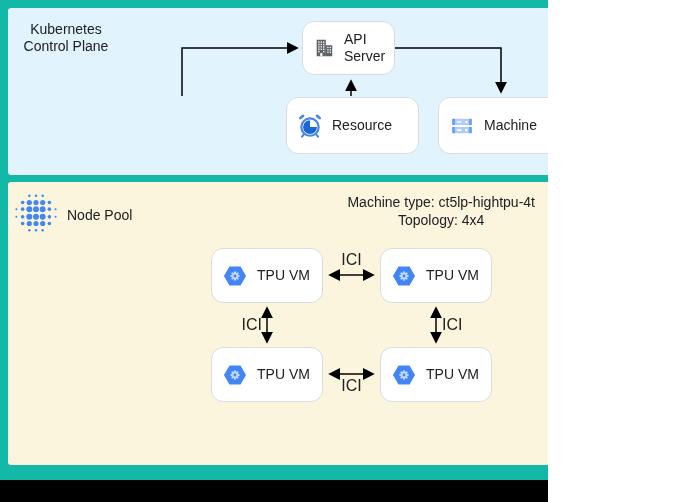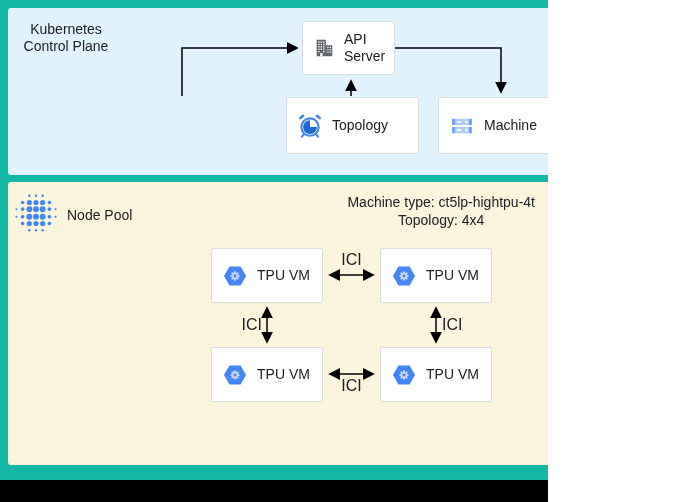--- a/index.html
+++ b/index.html
@@ -5,21 +5,21 @@
   html,body{margin:0;padding:0;background:#fff;}
   .canvas{
     position:relative;width:548px;height:502px;background:#14b8a6;
     font-family:"Liberation Sans",sans-serif;color:#202124;overflow:hidden;
   }
   .panel{position:absolute;border-radius:3px;}
   .panel-blue{left:8px;top:8px;width:674px;height:167px;background:#e1f3fd;}
   .panel-yellow{left:8px;top:182px;width:674px;height:283px;background:#fcf5dd;}
   .bottom-bar{position:absolute;left:0;top:480px;width:685px;height:22px;background:#000;}
   .box{
-    position:absolute;background:#fff;border:1px solid #dadce0;border-radius:2px;
+    position:absolute;background:#fff;border:1px solid #dadce0;border-radius:12px;
     display:flex;align-items:center;gap:9px;padding:0 10px;box-sizing:border-box;
     font-size:14px;line-height:17px;color:#202124;
   }
   .box .icon{flex:0 0 auto;display:flex;align-items:center;}
   .box-api{left:302px;top:21px;width:93px;height:54px;}
   .box-rc{left:115px;top:97px;width:135px;height:57px;}
   .box-sched{left:286px;top:97px;width:133px;height:57px;}
   .box-storage{left:438px;top:97px;width:125px;height:57px;}
   .box-tpu{width:112px;height:55px;}
   .tpu-tl{left:211px;top:248px;}
@@ -106,21 +106,21 @@
     <span class="icon">
       <svg width="26" height="26" viewBox="0 0 24 24">
         <line x1="5.6" y1="2.6" x2="3.1" y2="4.7" stroke="#4285f4" stroke-width="2.4" stroke-linecap="round"></line>
         <line x1="18.4" y1="2.6" x2="20.9" y2="4.7" stroke="#4285f4" stroke-width="2.4" stroke-linecap="round"></line>
         <line x1="6" y1="20.2" x2="4.6" y2="21.8" stroke="#4285f4" stroke-width="2" stroke-linecap="round"></line>
         <line x1="18" y1="20.2" x2="19.4" y2="21.8" stroke="#4285f4" stroke-width="2" stroke-linecap="round"></line>
         <circle cx="12" cy="13" r="8" fill="#ffffff" stroke="#4285f4" stroke-width="2"></circle>
         <path d="M12 13 L12 6.6 A6.4 6.4 0 1 0 18.4 13 Z" fill="#1967d2"></path>
       </svg>
     </span>
-    <span class="label">Topology</span>
+    <span class="label">Resource</span>
   </div>
 
   <div class="box box-storage">
     <span class="icon">
       <svg width="26" height="26" viewBox="0 0 24 24">
         <rect x="3" y="5.4" width="18" height="5.7" rx="0.6" fill="#aecbfa"></rect>
         <rect x="3" y="5.4" width="2.4" height="5.7" fill="#669df6"></rect>
         <rect x="18.6" y="5.4" width="2.4" height="5.7" fill="#669df6"></rect>
         <rect x="7" y="7.6" width="4.6" height="1.4" rx="0.7" fill="#ffffff"></rect>
         <circle cx="16" cy="8.3" r="1.2" fill="#ffffff"></circle>

